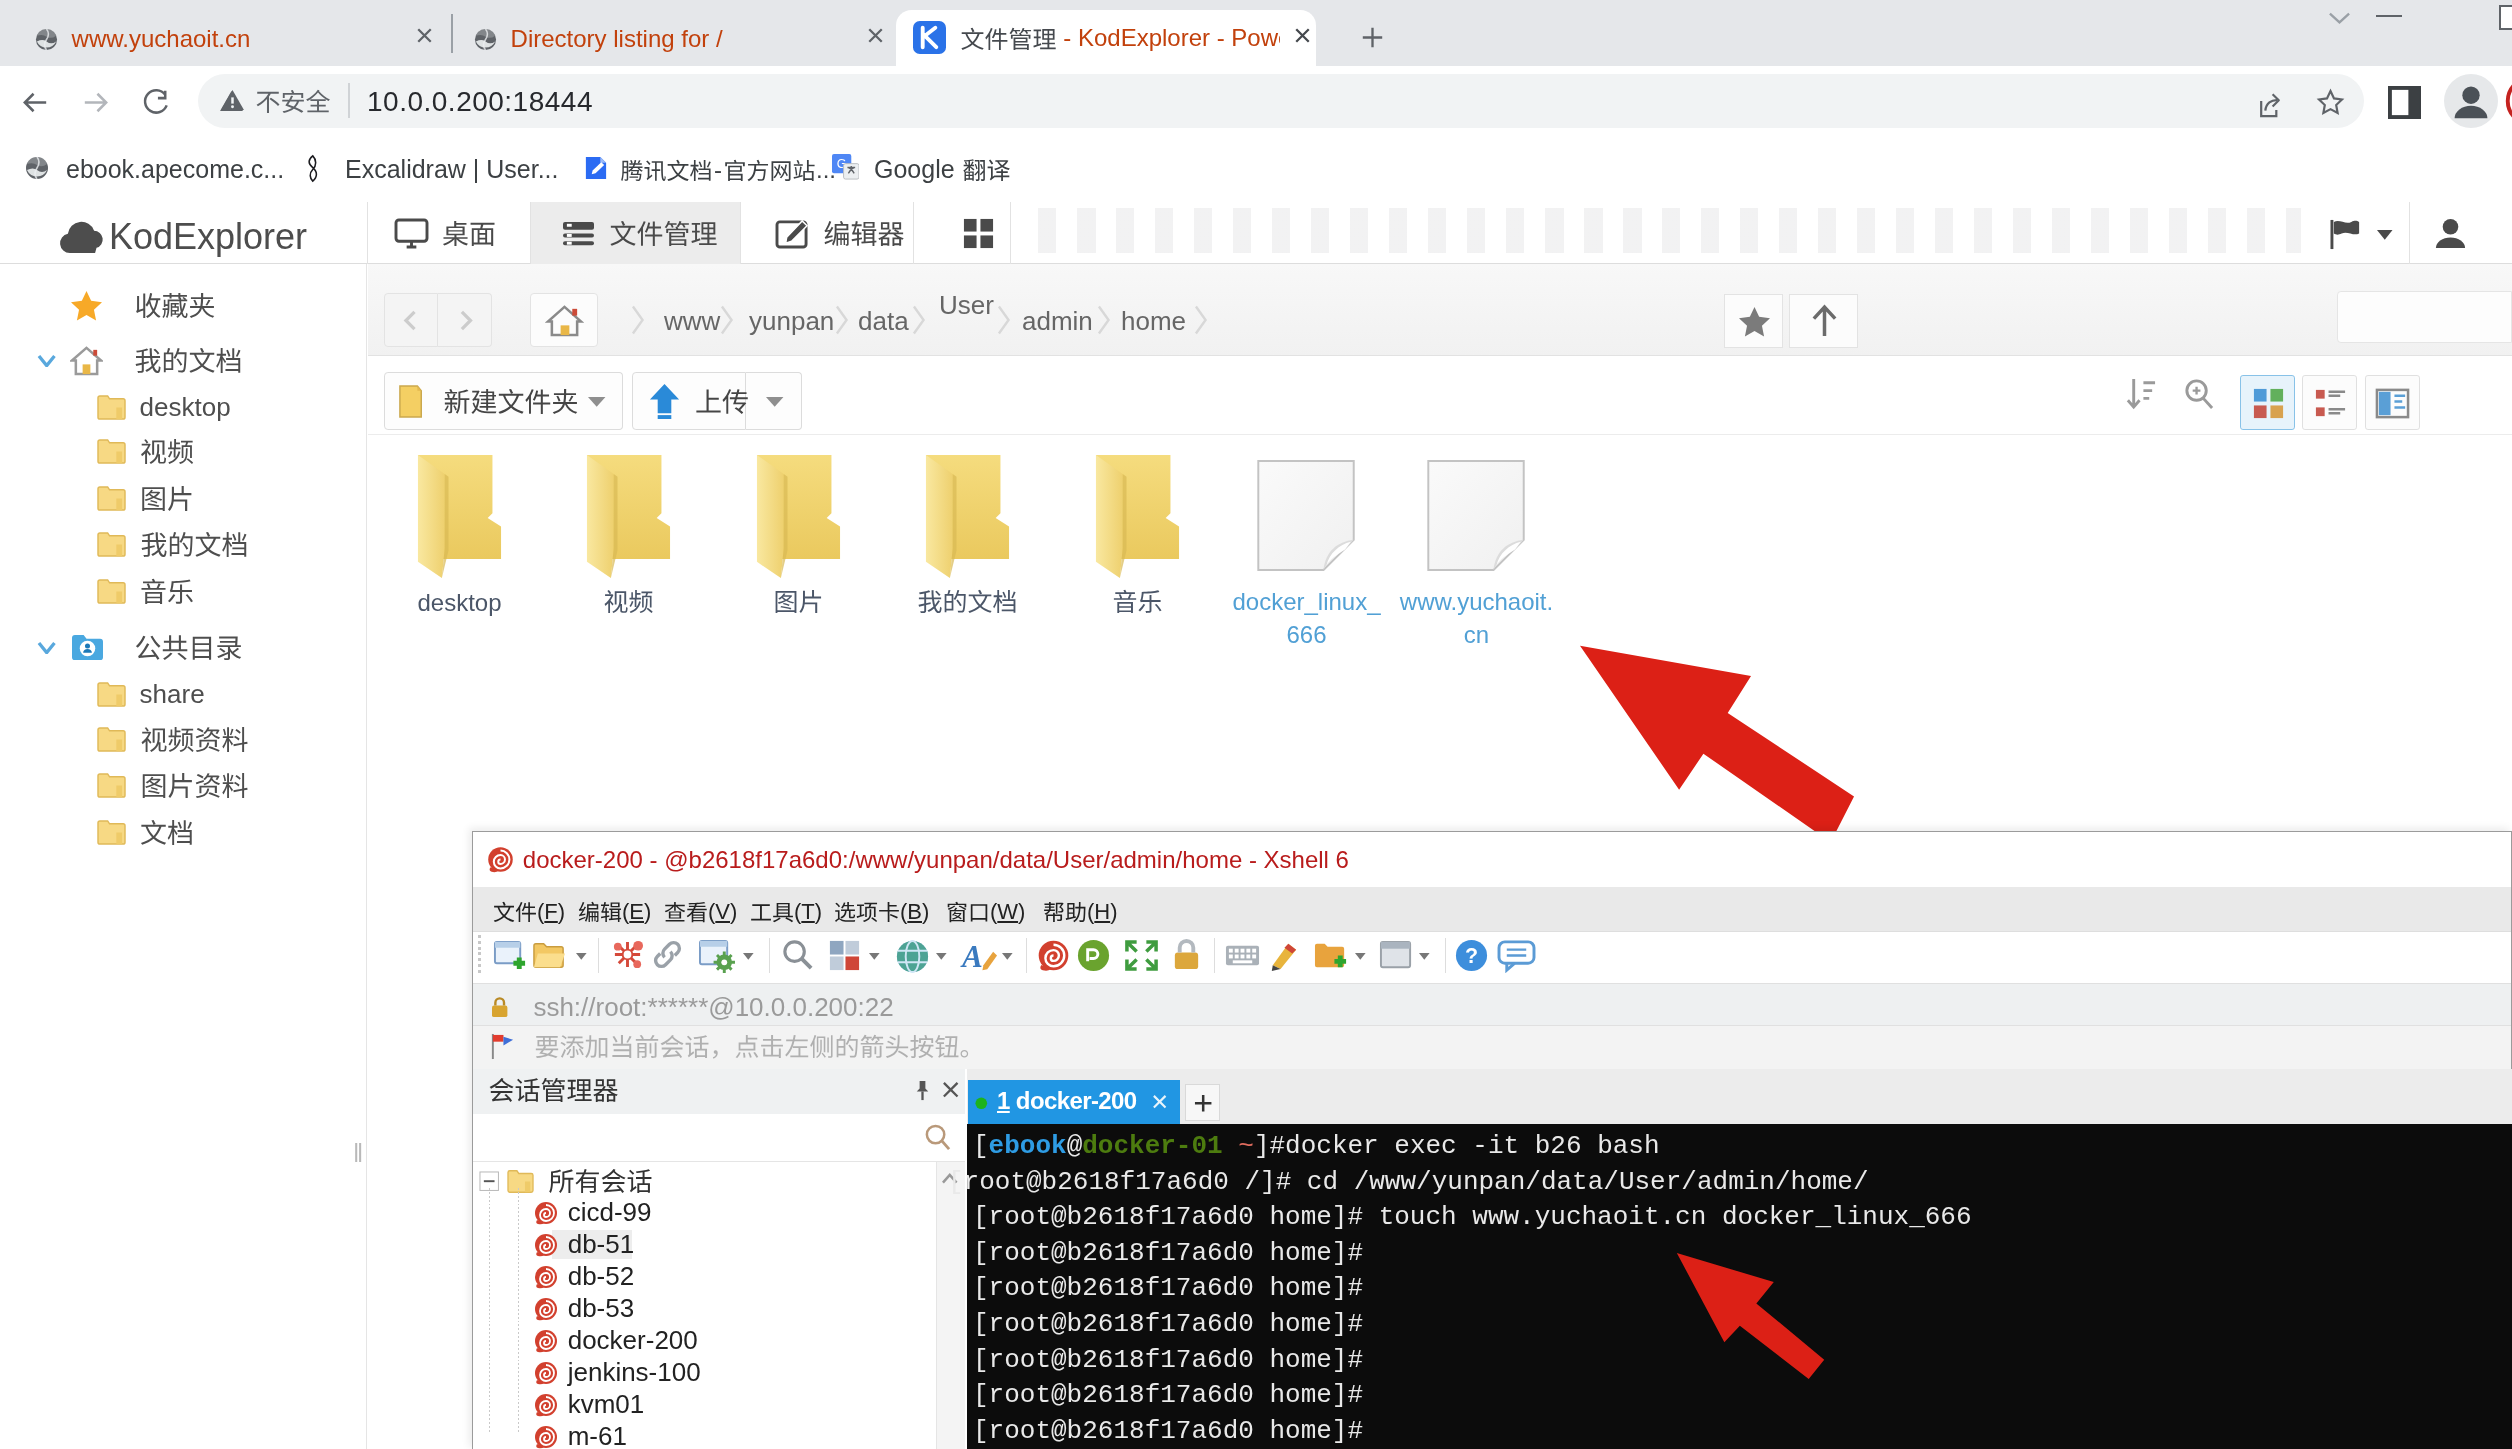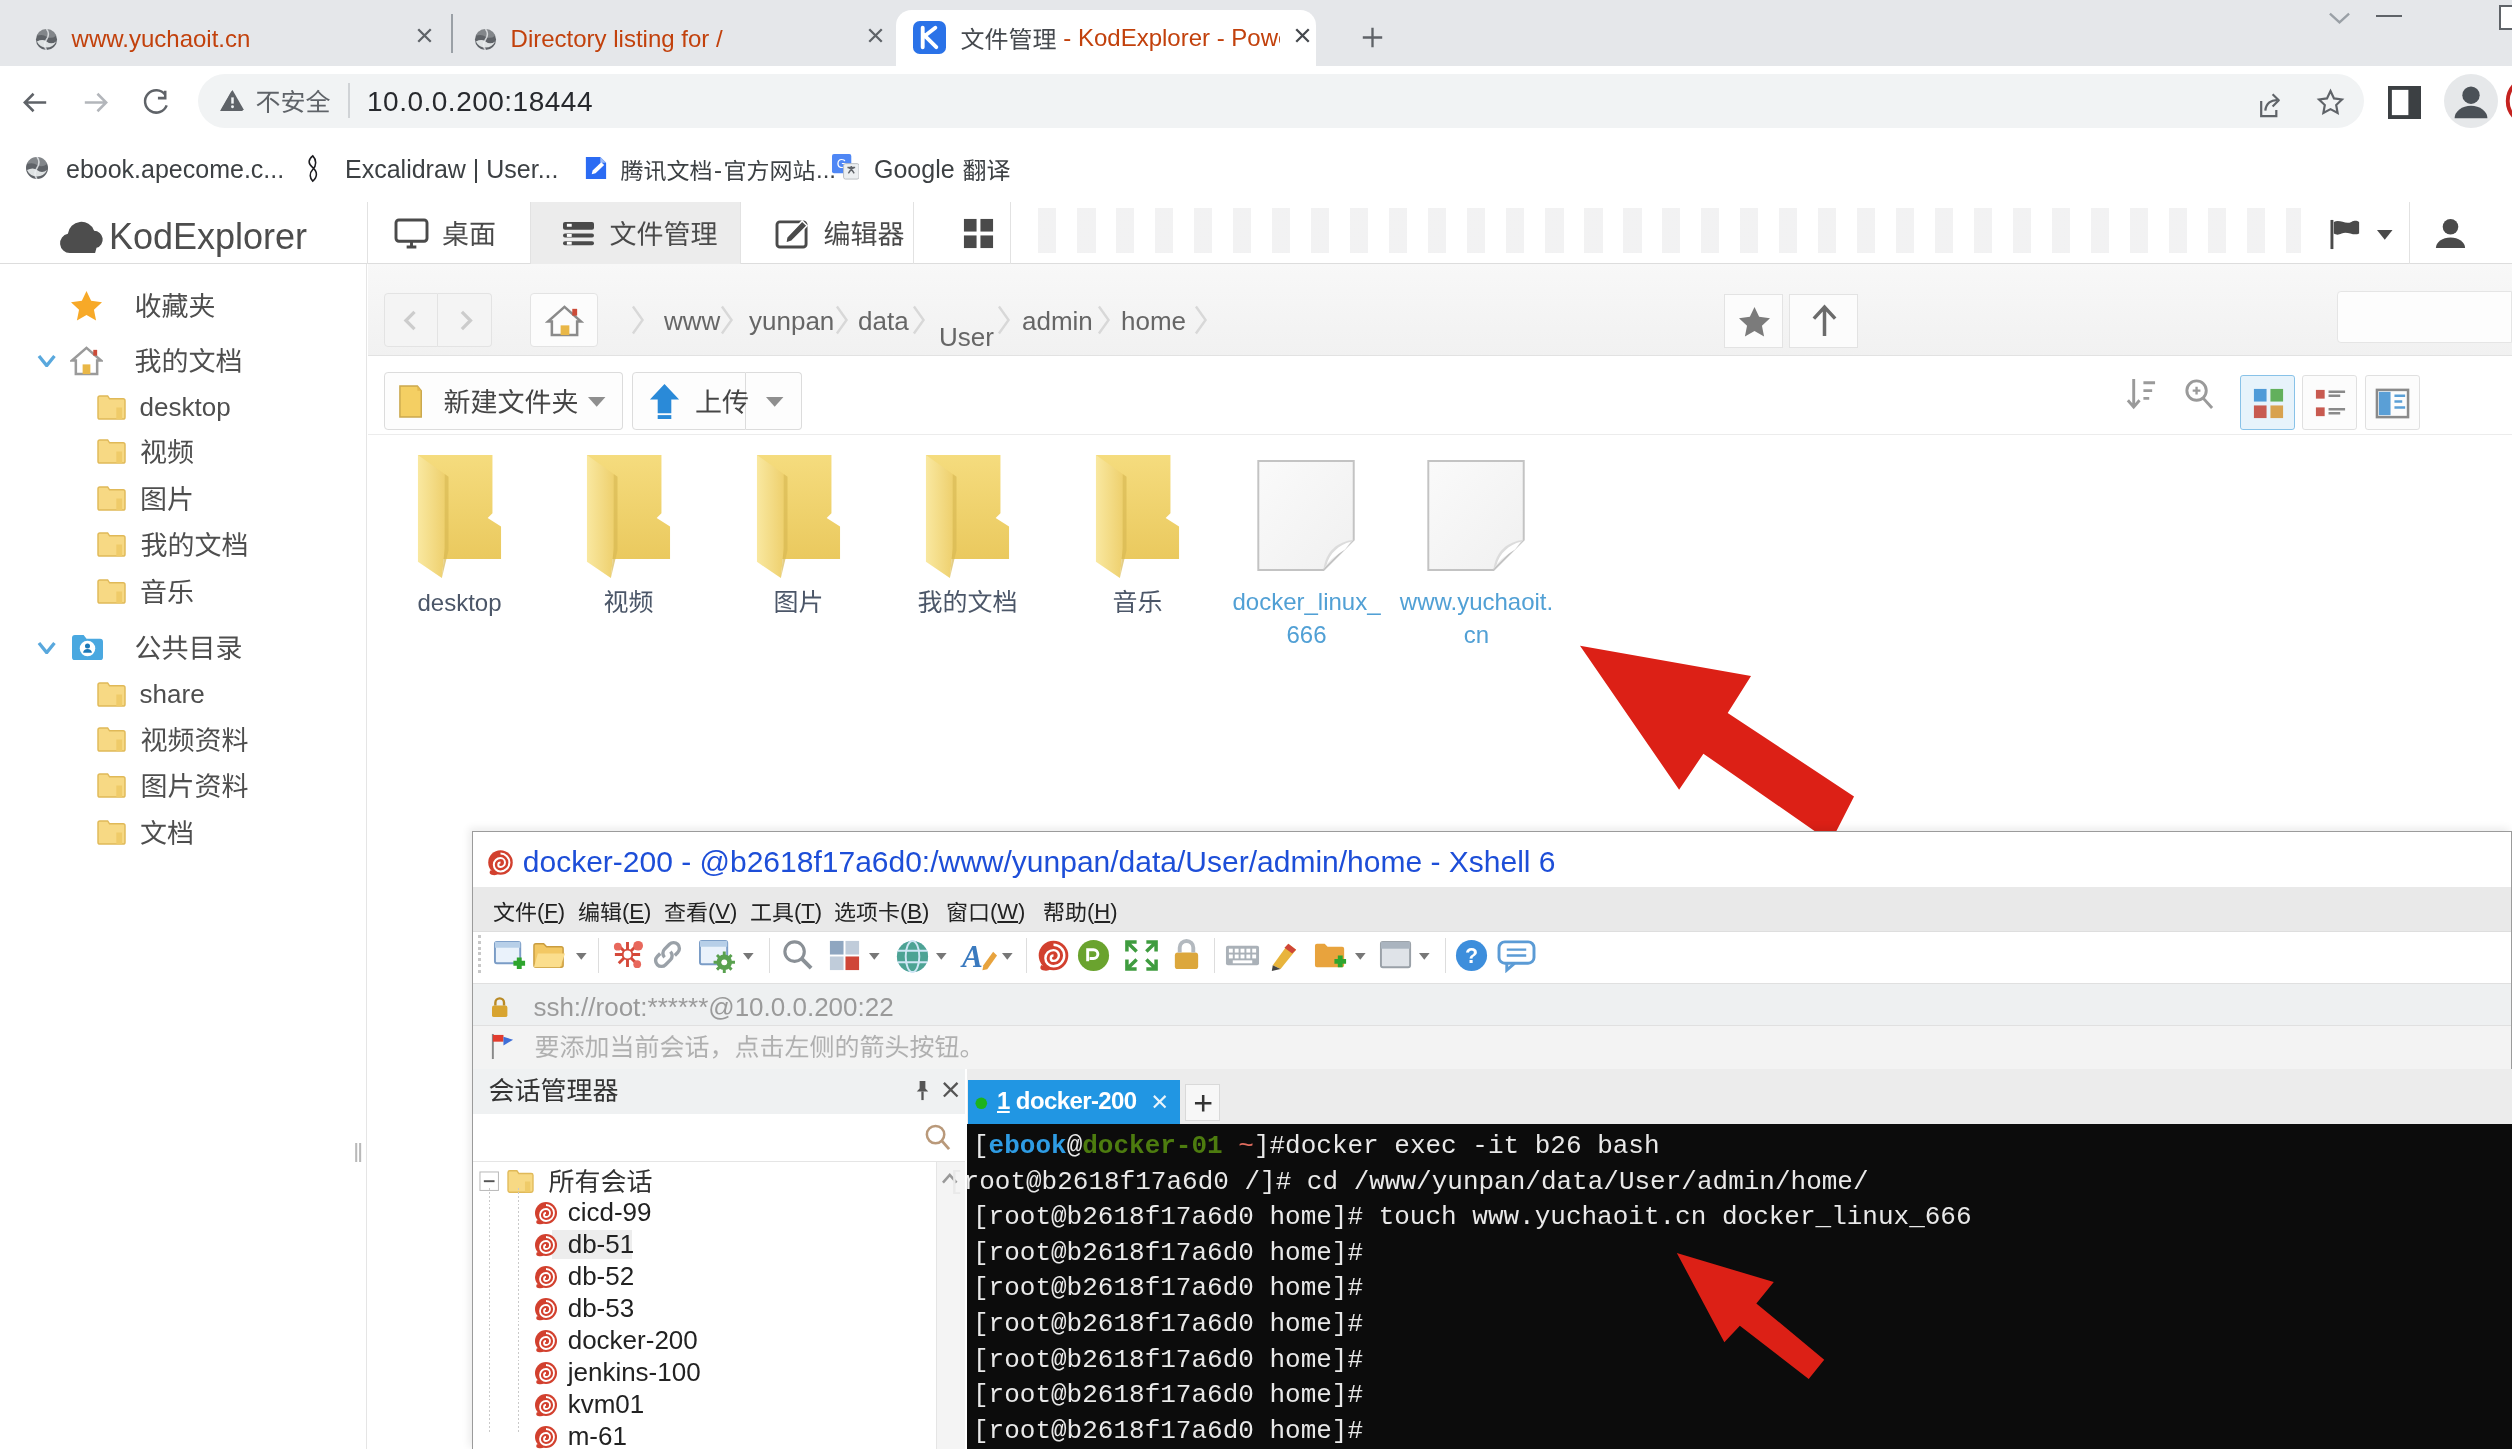--- a/index.html
+++ b/index.html
@@ -601,21 +601,21 @@
 <div class="ab" style="left:545px;top:303px;">
     <svg width="39" height="35" viewBox="0 0 40 36">
       <path d="M20 4 L37 19 H33 V33 H7 V19 H3 Z" fill="none" stroke="#8a8a8a" stroke-width="2.6"></path>
       <path d="M28 6 h5 v7 h-5 z" fill="#cc4b38"></path>
       <rect x="16" y="23" width="9" height="10" fill="#e9b747"></rect>
     </svg>
   </div>
 <div class="ab" style="left:664px;top:306px;"><span style="font-size:26px;color:#666">www</span></div>
 <div class="ab" style="left:749px;top:306px;"><span style="font-size:26px;color:#666">yunpan</span></div>
 <div class="ab" style="left:858px;top:306px;"><span style="font-size:26px;color:#666">data</span></div>
-<div class="ab" style="left:939px;top:290px;margin-top:32px;"><span style="font-size:26px;color:#666">User</span></div>
+<div class="ab" style="left:939px;top:290px;"><span style="font-size:26px;color:#666">User</span></div>
 <div class="ab" style="left:1022px;top:306px;"><span style="font-size:26px;color:#666">admin</span></div>
 <div class="ab" style="left:1121px;top:306px;"><span style="font-size:26px;color:#666">home</span></div>
 <div class="ab" style="left:630px;top:293px;">
     <svg width="15.5" height="54" viewBox="0 0 16 56">
       <path d="M3 14 L13 28 L3 42" fill="none" stroke="#d8d8d8" stroke-width="2.5"></path>
     </svg>
   </div>
 <div class="ab" style="left:719px;top:293px;">
     <svg width="15.5" height="54" viewBox="0 0 16 56">
       <path d="M3 14 L13 28 L3 42" fill="none" stroke="#d8d8d8" stroke-width="2.5"></path>
@@ -826,21 +826,21 @@
     <svg width="287" height="206" viewBox="1620 660 295 212">
       <polygon points="1626,665 1802,696 1778,734 1908,820 1884,867 1753,776 1728,813" fill="#dc2016"></polygon>
     </svg>
   </div>
 <div class="ab" style="left:472px;top:831px;width:2040px;height:619px;background:#fff;border:1px solid #9b9b9b;box-shadow:-2.9px -2.9px 7.8px rgba(0,0,0,0.08)"></div>
 <div class="ab" style="left:486px;top:845px;">
     <div class="row" style="gap:7.8px">
       <svg width="29" height="29" viewBox="0 0 26 26">
         <use href="#spiral"></use>
       </svg>
-      <span style="font-size:30px;color:#1d4ed8">docker-200 - @b2618f17a6d0:/www/yunpan/data/User/admin/home - Xshell 6</span>
+      <span style="font-size:24px;color:#b91c1c">docker-200 - @b2618f17a6d0:/www/yunpan/data/User/admin/home - Xshell 6</span>
     </div>
   </div>
 <div class="ab" style="left:473px;top:887px;width:2038px;height:45px;background:#e9e9e9;border-bottom:1px solid #dedede"></div>
 <div class="ab" style="left:493px;top:899px;">
     <div class="row">
       <svg class="cj" style="width:44px;height:22px;" viewBox="0 -880 2000 1000" fill="#222">
         <g transform="scale(1,-1)">
           <use href="#u6587" x="0"></use>
           <use href="#u4ef6" x="1000"></use>
         </g>

